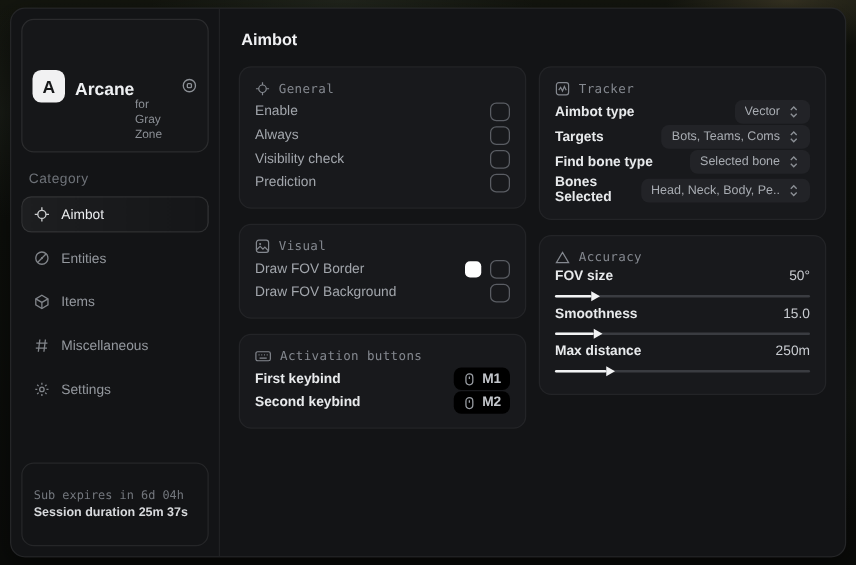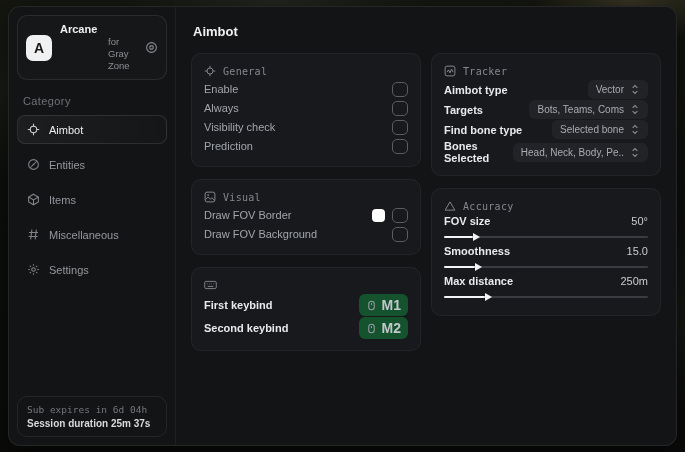--- a/index.html
+++ b/index.html
@@ -42,21 +42,21 @@
     background:rgba(255,255,255,0.015);
   }
   .logo {
     width:26px; height:26px; border-radius:7px;
     background:#f1f1f2; color:#17181a;
     font-weight:bold; font-size:14px;
     display:flex; align-items:center; justify-content:center;
     flex:0 0 26px;
   }
   .brand-text { flex:1; min-width:0; }
-  .brand-name { color:#eef0f2; font-size:11px; font-weight:700; line-height:13px; }
+  .brand-name { color:#eef0f2; font-size:14px; font-weight:700; line-height:13px;margin-top:42px; }
   .brand-sub  { color:#8b8f95; font-size:9.5px; line-height:12px;margin-left:48px; }
   .brand-icon { color:#8b8f95; display:flex; }
   .category-label {
     color:#6e7artifact;
     color:#6e7278; font-size:11px; letter-spacing:0.4px;
     margin:14px 6px 8px 6px;
     border-top:1px solid rgba(255,255,255,0.0);
   }
   .nav { display:flex; flex-direction:column; gap:6px; }
   .nav-item {
@@ -69,21 +69,21 @@
   .nav-item .nav-icon { display:flex; color:inherit; opacity:0.85; }
   .nav-item.active {
     color:#eceef0;
     background:linear-gradient(90deg, rgba(255,255,255,0.045), rgba(255,255,255,0.01));
     border:1px solid rgba(255,255,255,0.10);
   }
   .footer-card {
     margin-top:auto;
     border:1px solid rgba(255,255,255,0.08);
     border-radius:10px;
-    padding:7px 9px;
+    padding:20px 9px;
     display:flex; flex-direction:column; gap:3px;
   }
   .footer-line1 { font-family:"DejaVu Sans Mono", monospace; font-size:9.5px; color:#73777d; }
   .footer-line2 { font-size:10px; color:#d8dadd; font-weight:600; }
   
   .main { flex:1; padding:13px 15px; display:flex; flex-direction:column; overflow:hidden; }
   .page-title { color:#f0f1f3; font-size:13px; font-weight:700; margin:4px 0 14px 2px; }
   .columns { display:flex; gap:10px; align-items:flex-start; }
   .col { flex:1; min-width:0; display:flex; flex-direction:column; gap:12px; }
   .panel {
@@ -106,23 +106,23 @@
   .right-group { display:flex; align-items:center; gap:7px; }
   .checkbox {
     width:16px; height:15px; border-radius:5px;
     border:1.5px solid #5a5d63;
     background:transparent;
     cursor:pointer;
   }
   .swatch { width:13px; height:13px; border-radius:4px; cursor:pointer; }
   .keybtn {
     display:flex; align-items:center; gap:5px;
-    background:#14532d; border-radius:6px;
+    background:#000000; border-radius:6px;
     padding:3px 7px;
-    color:#c3c6cb; font-size:14px; font-weight:600;
+    color:#c3c6cb; font-size:11px; font-weight:600;
     cursor:pointer;
   }
   .keybtn .k-icon { display:flex; color:#9a9ea4; }
   .selectbtn {
     display:flex; align-items:center; gap:6px;
     background:#222327; border-radius:6px;
     padding:4px 8px;
     color:#a8acb2; font-size:10px;
     cursor:pointer;
     max-width:160px;
@@ -278,20 +278,21 @@
           </section>
 
           <section class="panel">
             <div class="panel-header">
               <span class="hdr-icon">
                 <svg width="13" height="12" viewBox="0 0 18 14" fill="none" stroke="currentColor" stroke-width="1.3">
                   <rect x="1" y="2" width="16" height="10" rx="2"></rect>
                   <path d="M4 5.5h1M7 5.5h1M10 5.5h1M13 5.5h1M5 9h8"></path>
                 </svg>
               </span>
+              <span>Activation buttons</span>
             </div>
             <div class="row">
               <span class="row-label strong">First keybind</span>
               <span class="keybtn">
                 <span class="k-icon">
                   <svg width="11" height="11" viewBox="0 0 14 14" fill="none" stroke="currentColor" stroke-width="1.3">
                     <rect x="3.5" y="1.5" width="7" height="11" rx="3.5"></rect>
                       <path d="M7 4v2.5"></path>
                   </svg>
                 </span>

